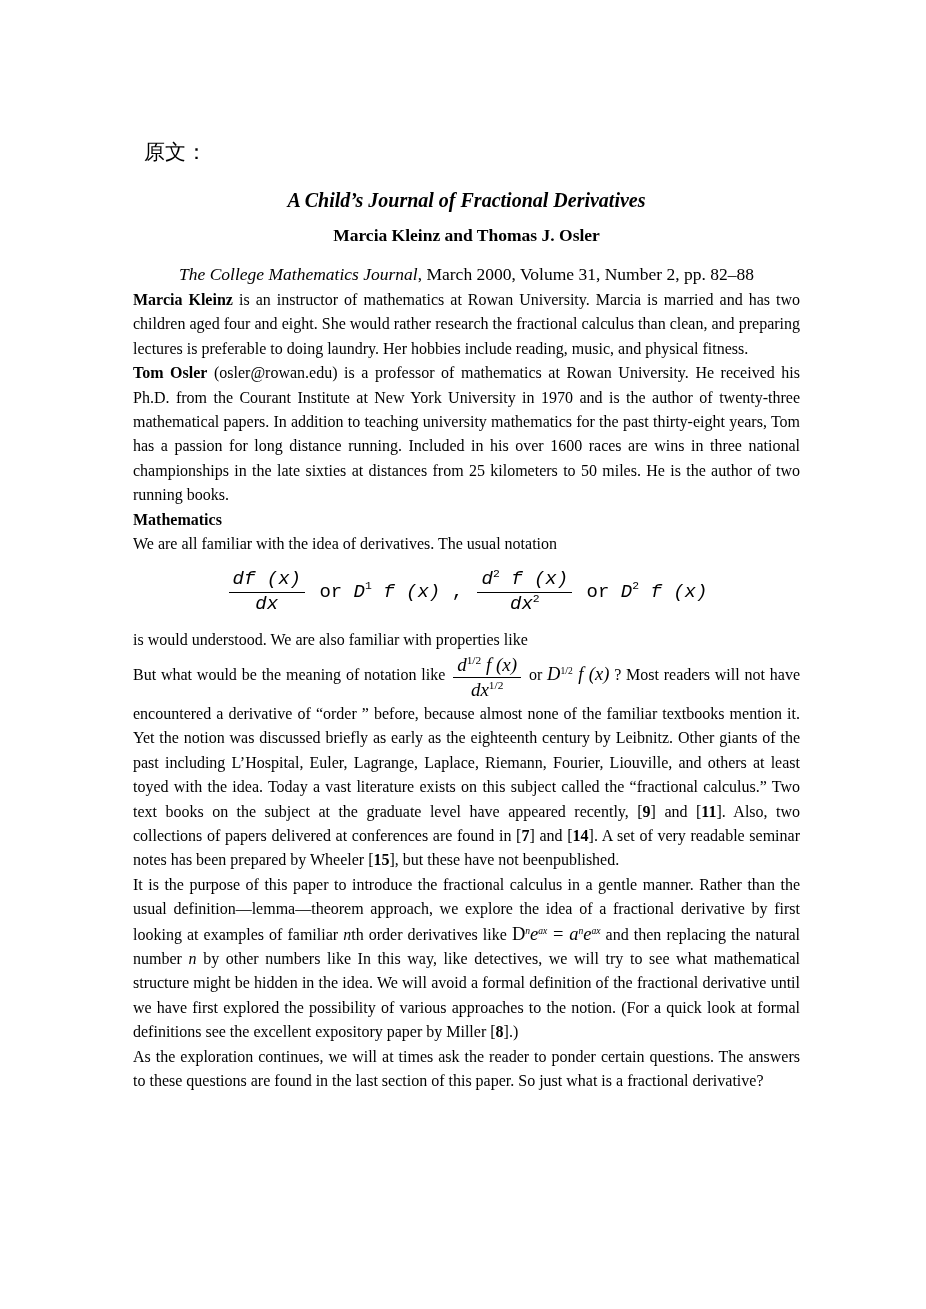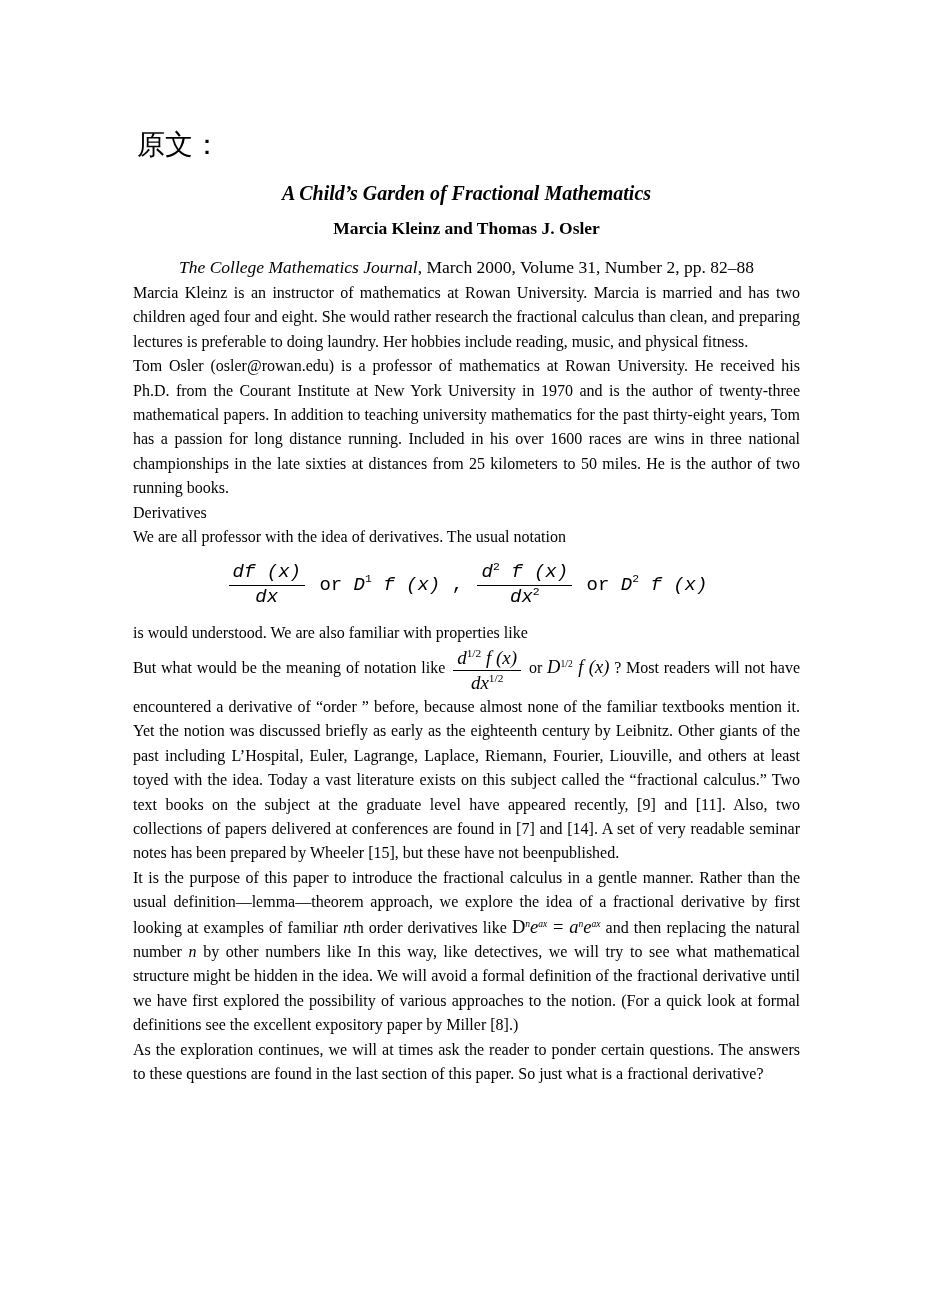--- a/index.html
+++ b/index.html
@@ -4,47 +4,47 @@
 <style>
   html,body{margin:0;padding:0;background:#e8e8e8;}
   .page{
     position:relative;width:926px;height:1309px;margin:0 auto;
     background:#ffffff;overflow:hidden;box-sizing:border-box;
     padding:128px 126px 40px 133px;color:#000;
     font-family:"Liberation Serif","DejaVu Serif",serif;
   }
   .orig-label{
     font-family:"Liberation Sans","DejaVu Sans",sans-serif;
-    font-size:28px;margin:4px;line-height:26px;
+    font-size:21px;margin:11px;line-height:26px;
   }
   .doc-title{margin:22px 0 0;text-align:center;font-size:20px;font-weight:bold;font-style:italic;line-height:26px;}
   .doc-authors{margin:11px 0 0;text-align:center;font-size:17.5px;font-weight:bold;line-height:23px;}
   .doc-journal{margin:16px 0 2px;text-align:center;font-size:17.5px;line-height:23px;}
   .para{margin:0;font-size:16px;line-height:24.4px;text-align:justify;}
   .formula{margin:11px 0;text-align:center;font-size:19px;line-height:1.25;font-family:Liberation Mono, monospace;}
   .frac{display:inline-block;vertical-align:middle;text-align:center;font-size:19px;line-height:1.12;margin:2px 3px;}
   .frac .num{display:block;border-bottom:1.3px solid #000;padding:0 4px 1px;}
   .frac .den{display:block;padding:1px 4px 0;}
   sup{font-size:0.6em;line-height:0;vertical-align:super;}
-  .bd{font-weight:normal;}
+  .bd{font-weight:bold;}
   .it{font-style:italic;}
   .m{font-size:18.5px;}
 </style>
 </head>
 <body>
 
 <div class="page">
   <p class="orig-label">原文：</p>
-  <h1 class="doc-title">A Child’s Garden of Fractional Mathematics</h1>
+  <h1 class="doc-title">A Child’s Journal of Fractional Derivatives</h1>
   <h2 class="doc-authors">Marcia Kleinz and Thomas J. Osler</h2>
   <p class="doc-journal"><span class="it">The College Mathematics Journal</span><span>, March 2000, Volume 31, Number 2, pp. 82–88</span></p>
   <div>
       <p class="para"><span class="bd">Marcia Kleinz</span><span> is an instructor of mathematics at Rowan University. Marcia is married and has two children aged four and eight. She would rather research the fractional calculus than clean, and preparing lectures is preferable to doing laundry. Her hobbies include reading, music, and physical fitness.</span></p>
       <p class="para"><span class="bd">Tom Osler</span><span> (osler@rowan.edu) is a professor of mathematics at Rowan University. He received his Ph.D. from the Courant Institute at New York University in 1970 and is the author of twenty-three mathematical papers. In addition to teaching university mathematics for the past thirty-eight years, Tom has a passion for long distance running. Included in his over 1600 races are wins in three national championships in the late sixties at distances from 25 kilometers to 50 miles. He is the author of two running books.</span></p>
-      <p class="para"><span class="bd">Derivatives</span></p>
-      <p class="para"><span>We are all professor with the idea of derivatives. The usual notation</span></p>
+      <p class="para"><span class="bd">Mathematics</span></p>
+      <p class="para"><span>We are all familiar with the idea of derivatives. The usual notation</span></p>
       <div class="formula"><span class="frac"><span class="num"><span class="it">df (x)</span></span><span class="den"><span class="it">dx</span></span></span><span> or </span><span class="it">D</span><sup>1</sup><span class="it"> f (x)</span><span> ,  </span><span class="frac"><span class="num"><span class="it">d</span><sup>2</sup><span class="it"> f (x)</span></span><span class="den"><span class="it">dx</span><sup>2</sup></span></span><span> or </span><span class="it">D</span><sup>2</sup><span class="it"> f (x)</span></div>
       <p class="para"><span>is would understood. We are also familiar with properties like</span></p>
       <p class="para"><span>But what would be the meaning of notation like </span><span class="frac"><span class="num"><span class="it">d</span><sup>1/2</sup><span class="it"> f (x)</span></span><span class="den"><span class="it">dx</span><sup>1/2</sup></span></span><span> or </span><span class="it m">D</span><sup>1/2</sup><span class="it m"> f (x)</span><span> ?  Most readers will not have encountered a derivative of “order ” before, because almost none of the familiar textbooks mention it. Yet the notion was discussed briefly as early as the eighteenth century by Leibnitz. Other giants of the past including L’Hospital, Euler, Lagrange, Laplace, Riemann, Fourier, Liouville, and others at least toyed with the idea. Today a vast literature exists on this subject called the “fractional calculus.” Two text books on the subject at the graduate level have appeared recently, [</span><span class="bd">9</span><span>] and [</span><span class="bd">11</span><span>]. Also, two collections of papers delivered at conferences are found in [</span><span class="bd">7</span><span>] and [</span><span class="bd">14</span><span>]. A set of very readable seminar notes has been prepared by Wheeler [</span><span class="bd">15</span><span>], but these have not beenpublished.</span></p>
       <p class="para"><span>It is the purpose of this paper to introduce the fractional calculus in a gentle manner. Rather than the usual definition—lemma—theorem approach, we explore the idea of a fractional derivative by first looking at examples of familiar </span><span class="it">n</span><span>th order derivatives like  </span><span class="m">D</span><sup class="it">n</sup><span class="it m">e</span><sup class="it">ax</sup><span class="m"> = </span><span class="it m">a</span><sup class="it">n</sup><span class="it m">e</span><sup class="it">ax</sup><span>  and then replacing the natural number </span><span class="it">n</span><span> by other numbers like In this way, like detectives, we will try to see what mathematical structure might be hidden in the idea. We will avoid a formal definition of the fractional derivative until we have first explored the possibility of various approaches to the notion. (For a quick look at formal definitions see the excellent expository paper by Miller [</span><span class="bd">8</span><span>].)</span></p>
       <p class="para"><span>As the exploration continues, we will at times ask the reader to ponder certain questions. The answers to these questions are found in the last section of this paper. So just what is a fractional derivative?</span></p>
     </div>
 </div>
 
 </body></html>

